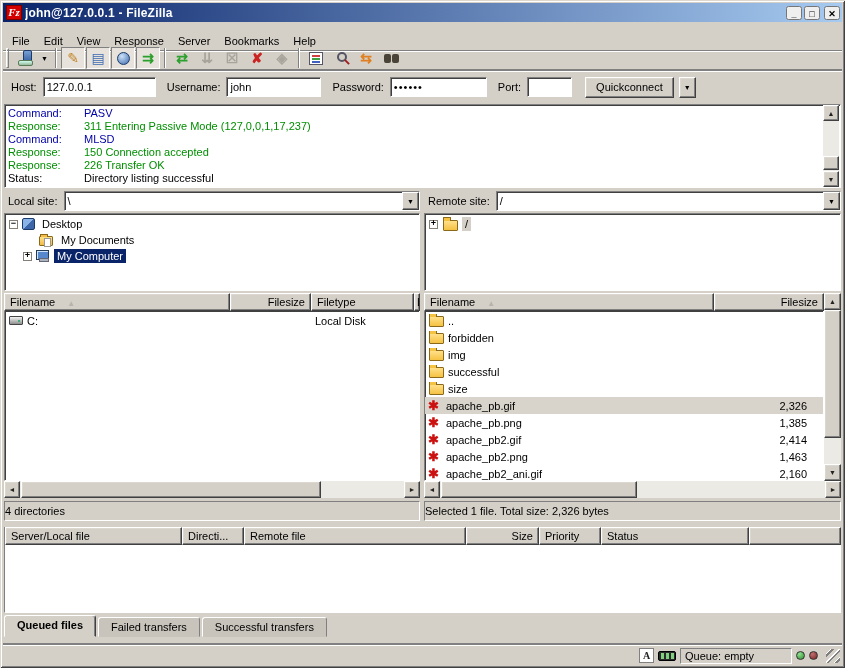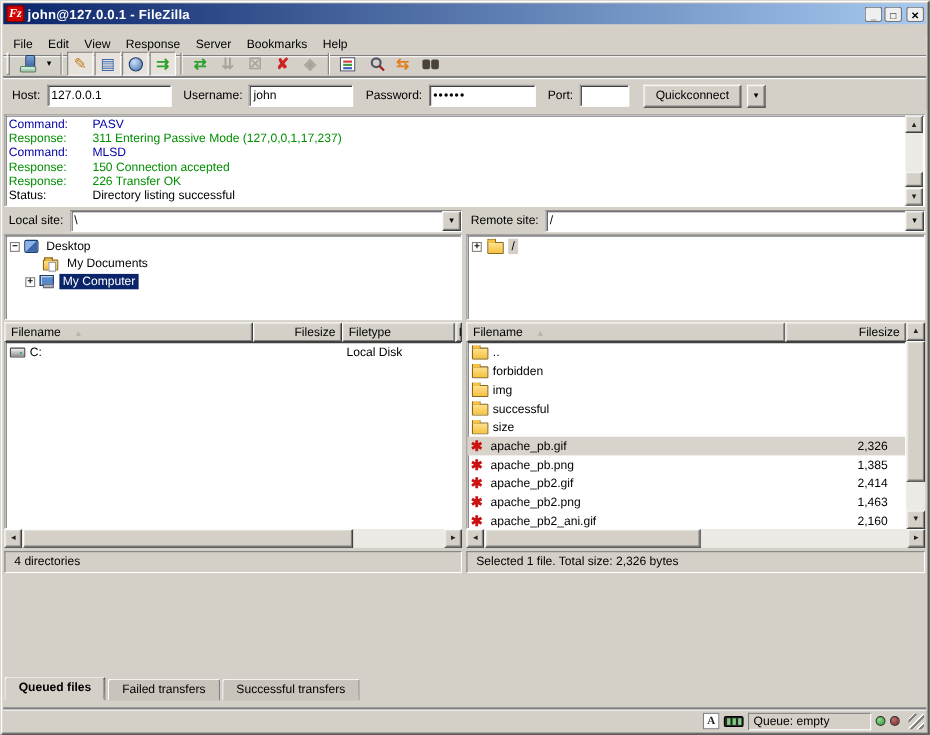--- a/index.html
+++ b/index.html
@@ -99,21 +99,21 @@
   
   .listheader{position:absolute; top:103px; height:18px; display:flex;}
   .hcell{height:18px; background:var(--window-bg); border:1px solid; border-color:#fff #404040 #404040 #fff; box-shadow:inset -1px -1px 0 #808080, inset 1px 1px 0 #dcd8d0; padding:2px 5px 0 5px; white-space:nowrap; overflow:hidden;}
   .hcell .sort{color:#b8b4ac; font-size:8px; margin-left:12px;}
   .hcell.num{text-align:right;}
   .listbody{position:absolute; left:0; top:121px; background:#fff; border:1px solid; border-color:#808080 #fff #fff #808080; box-shadow:inset 1px 1px 0 #404040; border-top:none; overflow:hidden; padding-top:1px;}
   .file-row{display:flex; align-items:center; height:17px; white-space:nowrap;}
   .file-row.selected{background:#d8d4cc;}
   .fcell{overflow:hidden; padding:0 3px; display:flex; align-items:center;}
   .fcell.num{justify-content:flex-end; display:block; text-align:right; padding-right:8px;}
-  .liststatus{position:absolute; left:0; right:0; top:311px; height:20px; border:1px solid; border-color:#808080 #fff #fff #808080; padding:3px 8px; white-space:nowrap; overflow:hidden;}
+  .liststatus{position:absolute; left:0; right:0; top:311px; height:20px; border:1px solid; border-color:#808080 #fff #fff #808080; padding:3px 0; white-space:nowrap; overflow:hidden;}
   
   .queue{position:absolute; left:4px; right:4px; top:527px; height:86px;}
   .queue-header{position:absolute; left:0; right:0; top:0; height:18px; display:flex; border-left:1px solid #808080;}
   .queue-body{position:absolute; left:0; right:0; top:18px; bottom:0; background:#fff; border:1px solid; border-color:#808080 #fff #fff #808080; border-top:none;}
   
   .tabs{position:absolute; left:4px; top:615px; height:22px; display:flex; align-items:flex-end;}
   .tab{height:20px; padding:3px 12px 0 12px; background:#c8c4bc; border:1px solid; border-color:#fff #808080 #c8c4bc #fff; border-radius:3px 3px 0 0; margin-right:2px; white-space:nowrap;}
   .tab.active{height:22px; background:var(--window-bg); font-weight:bold; border-color:#fff #404040 var(--window-bg) #fff; box-shadow:inset -1px 0 0 #808080;}
   
   .statusbar{position:absolute; left:3px; right:3px; bottom:3px; height:20px; display:flex; align-items:center; justify-content:flex-end; gap:4px; border-top:1px solid #fff; box-shadow:0 -2px 0 #808080; padding:0 2px;}
@@ -409,20 +409,32 @@
       <div class="hsb" style="left:0; top:291px; width:417px;">
         <button class="sb-btn" style="left:0; top:0; width:16px; height:17px;">◄</button>
         <div class="sb-track" style="position:absolute; left:16px; right:16px; top:0; height:17px;"></div>
         <div class="sb-thumb" style="left:17px; width:196px; top:0; height:17px;"></div>
         <button class="sb-btn" style="right:0; top:0; width:16px; height:17px;">►</button>
       </div>
       <div class="liststatus">Selected 1 file. Total size: 2,326 bytes</div>
     </div>
   </div>
 
+  <div class="queue">
+    <div class="queue-header">
+      <div class="hcell" style="width:177px;"><span>Server/Local file</span></div>
+      <div class="hcell" style="width:62px;"><span>Directi...</span></div>
+      <div class="hcell" style="width:222px;"><span>Remote file</span></div>
+      <div class="hcell num" style="width:73px;"><span>Size</span></div>
+      <div class="hcell" style="width:62px;"><span>Priority</span></div>
+      <div class="hcell" style="width:148px;"><span>Status</span></div>
+      <div class="hcell" style="flex:1;"></div>
+    </div>
+    <div class="queue-body"></div>
+  </div>
 
   <div class="tabs">
     <div class="tab active">Queued files</div>
     <div class="tab">Failed transfers</div>
     <div class="tab">Successful transfers</div>
   </div>
 
   <div class="statusbar">
     <span class="st-ascii">A</span>
     <span class="st-speed"></span>

